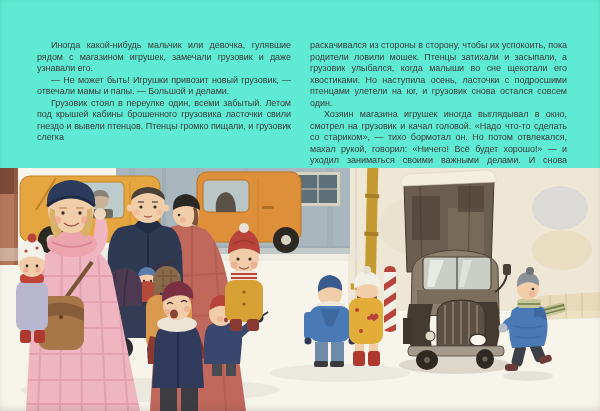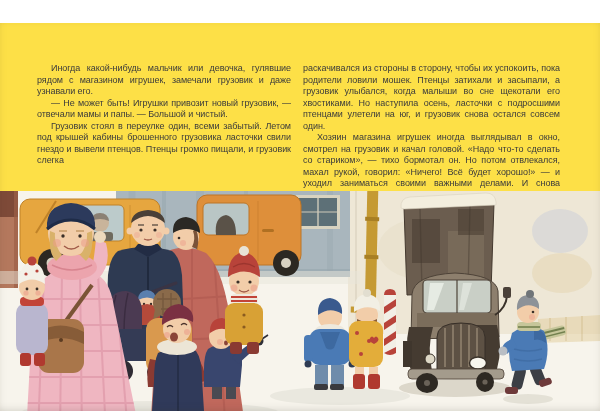--- a/index.html
+++ b/index.html
@@ -4,32 +4,31 @@
 <style>
   html,body{margin:0;padding:0;}
   body{
     width:600px;height:411px;
     background:#ffffff;
     font-family:"Liberation Sans", sans-serif;
     position:relative;overflow:hidden;
   }
   .spread{
     position:absolute;inset:0;
-    background:#fde047;
-    margin-top:23px;
+    background:#5eead4;
   }
   .text-col{
     position:absolute;top:40px;
     font-size:9px;line-height:11.5px;
     letter-spacing:-0.05px;
     color:var(--text_ink,#3b3b3b);
     text-align:justify;
   }
   .col-left{left:37px;width:254px;}
-  .col-right{left:303px;width:257px;}
+  .col-right{left:310px;width:257px;}
   .text-col p{margin:0;}
   .text-col p.indent{text-indent:14px;}
   .illustration{
     position:absolute;left:0;top:168px;width:600px;height:243px;
   }
   .photo-edge{
     position:absolute;inset:0;pointer-events:none;
     box-shadow:
       inset 0 -7px 9px -7px rgba(60,55,45,.22),
       inset 0 4px 6px -5px rgba(60,55,45,.07),
@@ -37,21 +36,21 @@
       inset -7px 0 9px -8px rgba(60,55,45,.10);
   }
 </style>
 </head>
 <body>
 
 <div class="spread">
 
   <div class="text-col col-left">
     <p class="indent">Иногда какой-нибудь мальчик или девочка, гулявшие рядом с магазином игрушек, замечали грузовик и даже узнавали его.</p>
-    <p class="indent">— Не может быть! Игрушки привозит новый грузовик, — отвечали мамы и папы. — Большой и чистый.</p>
+    <p class="indent">— Не может быть! Игрушки привозит новый грузовик, — отвечали мамы и папы. — Большой и делами.</p>
     <p class="indent">Грузовик стоял в переулке один, всеми забытый. Летом под крышей кабины брошенного грузовика ласточки свили гнездо и вывели птенцов. Птенцы громко пищали, и грузовик слегка</p>
   </div>
 
   <div class="text-col col-right">
     <p>раскачивался из стороны в сторону, чтобы их успокоить, пока родители ловили мошек. Птенцы затихали и засыпали, а грузовик улыбался, когда малыши во сне щекотали его хвостиками. Но наступила осень, ласточки с подросшими птенцами улетели на юг, и грузовик снова остался совсем один.</p>
     <p class="indent">Хозяин магазина игрушек иногда выглядывал в окно, смотрел на грузовик и качал головой. «Надо что-то сделать со стариком», — тихо бормотал он. Но потом отвлекался, махал рукой, говорил: «Ничего! Всё будет хорошо!» — и уходил заниматься своими важными делами. И снова забывал о грузовике.</p>
   </div>
 
   <svg class="illustration" width="600" height="243" viewBox="0 0 600 243" role="img">
     <title>Зимняя улица: прохожие с детьми и колясками идут мимо, дети показывают на старый брошенный грузовик у стены; жёлтые машины едут по улице, малыш в синей куртке идёт к грузовику</title>

